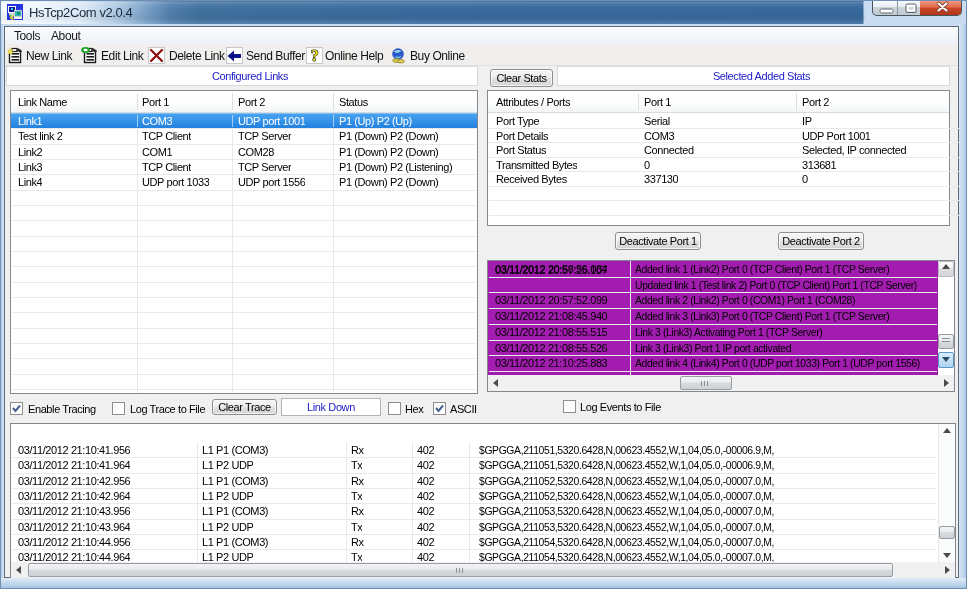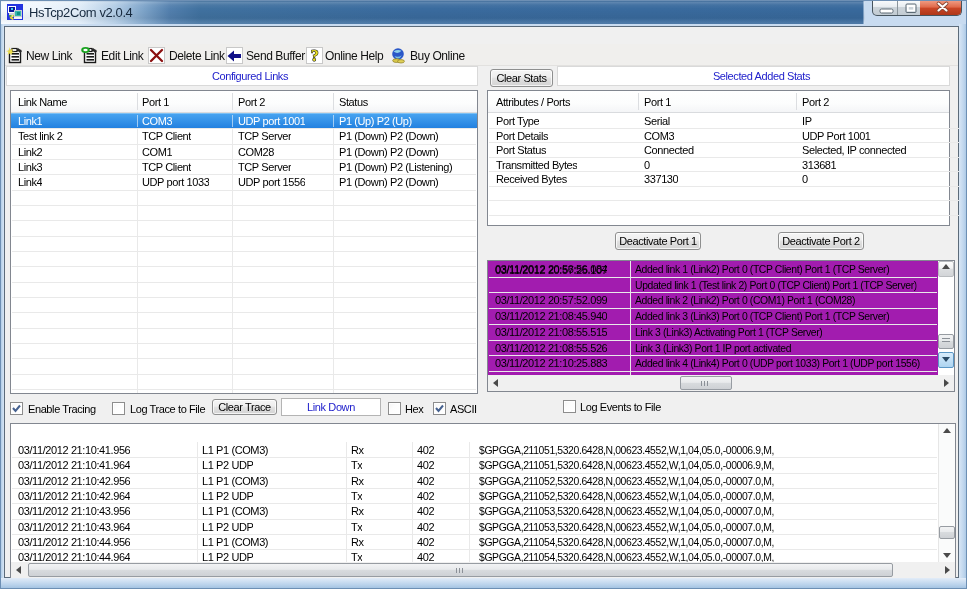--- a/index.html
+++ b/index.html
@@ -79,20 +79,24 @@
  <div id="cap-close"></div>
  <svg class="abs" style="left:0;top:0" width="90" height="16">
   <rect x="7" y="9" width="13" height="4" rx="1.5" fill="#fff" stroke="#5c6a74" stroke-width="1"></rect>
   <rect x="33" y="4" width="10" height="8.5" rx="1" fill="none" stroke="#5c6a74" stroke-width="1"></rect>
   <rect x="34.8" y="6" width="6.4" height="4.5" fill="none" stroke="#fff" stroke-width="1.8"></rect>
   <path d="M65.5 3.5 L73.5 10.5 M73.5 3.5 L65.5 10.5" stroke="#8a4330" stroke-width="3.8" stroke-linecap="round"></path>
   <path d="M65.5 3.5 L73.5 10.5 M73.5 3.5 L65.5 10.5" stroke="#fdfdfd" stroke-width="2.1" stroke-linecap="round"></path>
  </svg>
 </div>
 <div id="client" class="abs"></div>
+<div id="menubar" class="abs">
+      <span style="left:9px">Tools</span>
+      <span style="left:46px">About</span>
+    </div>
 <div id="toolbar" class="abs"></div>
 <svg class="tbico" style="left:6px" width="17" height="17">
       <rect x="3.5" y="3.5" width="11" height="12" fill="#fff" stroke="#1a1a1a" stroke-width="1.4"></rect>
       <rect x="6" y="1.5" width="5" height="3" fill="#fff" stroke="#1a1a1a" stroke-width="1.2"></rect>
       <rect x="5.5" y="6" width="7.5" height="1.6" fill="#1a1a1a"></rect>
       <rect x="5.5" y="9" width="7.5" height="1.6" fill="#1a1a1a"></rect>
       <rect x="5.5" y="12" width="7.5" height="1.6" fill="#1a1a1a"></rect>
       <path d="M12 1 L16 4 L14.5 6 L10.5 3 Z" fill="#2a2a2a"></path>
       <path d="M3 0 L4.5 3 L7 1.5 L6 4.5 L9 5 L5.5 6 L6 8 L3.5 6.5 L1.5 8 L2.5 5 L0 4 L3 3.5 Z" fill="#f0e24a" opacity="0.95"></path>
     </svg>

